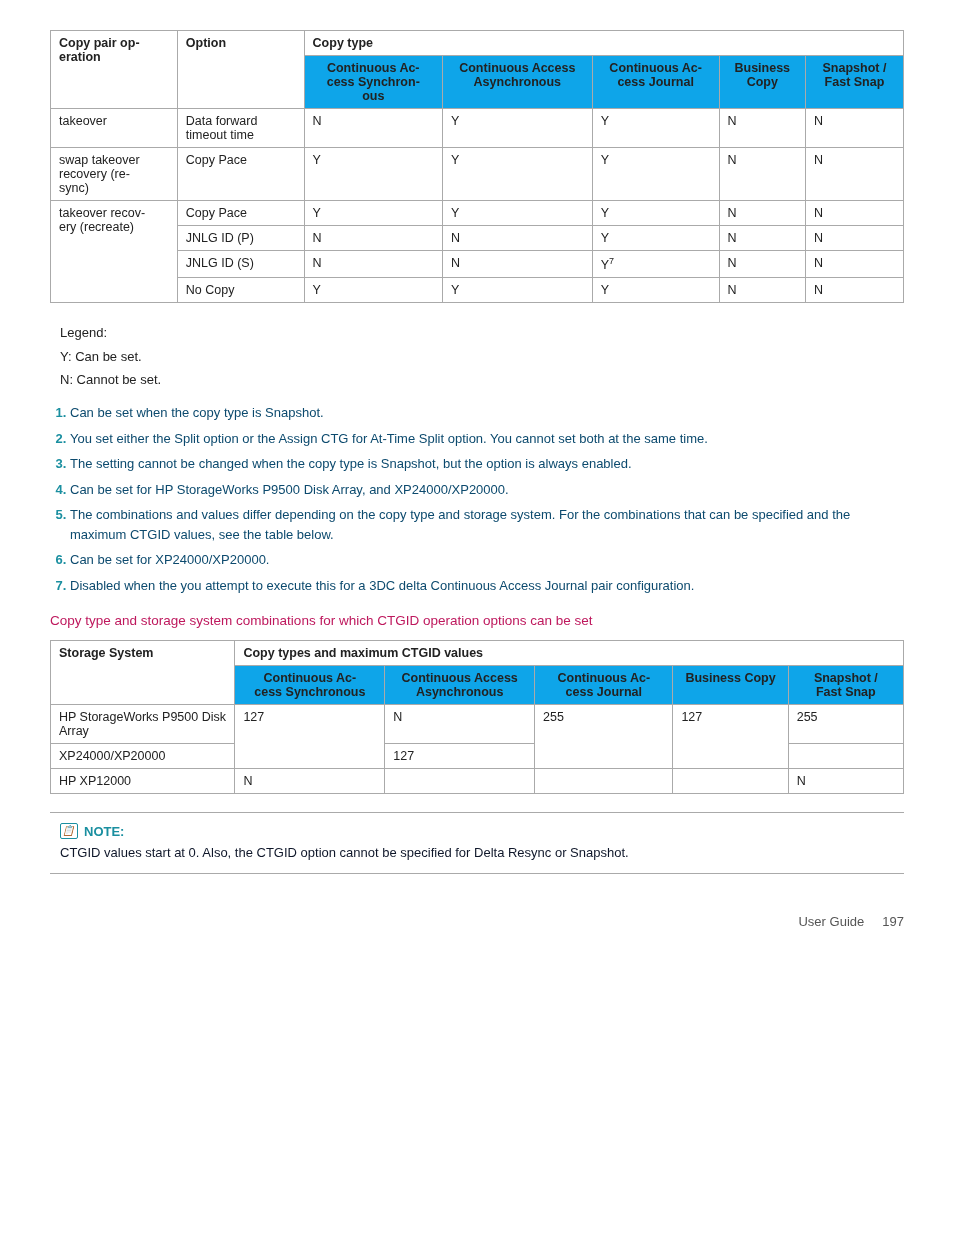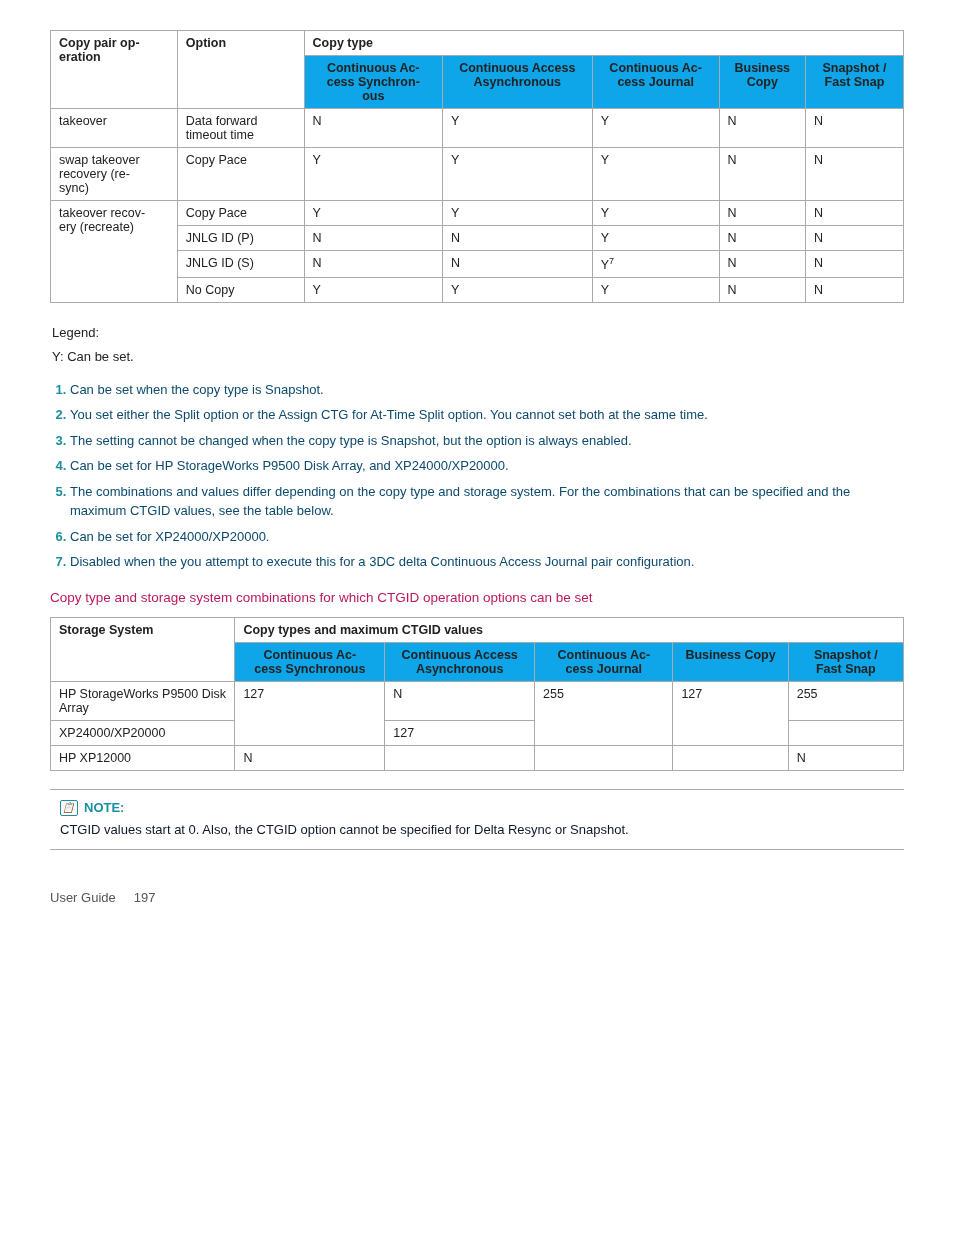--- a/index.html
+++ b/index.html
@@ -35,21 +35,21 @@
       border-bottom: 1px solid #aaa;
       margin-left: 16px;
     }
 
     
     .legend-section {
       margin: 14px 0 12px 0;
       line-height: 1.8;
     }
     .legend-section p {
-      margin-left: 2px;
+      margin-left: 10px;
     }
 
     
     .numbered-list {
       margin: 0 0 0 20px;
       padding: 0;
     }
     .numbered-list li {
       margin-bottom: 6px;
       line-height: 1.5;
@@ -105,20 +105,21 @@
     }
     .note-text {
       font-size: 13px;
       color: #0f172a;
       line-height: 1.5;
     }
 
     
     .page-footer {
       margin-top: 40px;
+      text-align: right;
       font-size: 13px;
       color: #555;
     }
 
     
     sup { font-size: 9px; vertical-align: super; }
   </style>
 </head>
 <body>
 
@@ -200,20 +201,21 @@
         <td>N</td>
         <td>N</td>
       </tr>
     </tbody>
   </table>
 </div>
 
 <div class="legend-section">
   <p>Legend:</p>
   <p>Y: Can be set.</p>
+  <p>N: Cannot be set.</p>
 </div>
 
 <ol class="numbered-list">
   <li>Can be set when the copy type is Snapshot.</li>
   <li>You set either the Split option or the Assign CTG for At-Time Split option. You cannot set both at the same time.</li>
   <li>The setting cannot be changed when the copy type is Snapshot, but the option is always enabled.</li>
   <li>Can be set for HP StorageWorks P9500 Disk Array, and XP24000/XP20000.</li>
   <li>The combinations and values differ depending on the copy type and storage system. For the combinations that can be specified and the maximum CTGID values, see the table below.</li>
   <li>Can be set for XP24000/XP20000.</li>
   <li>Disabled when the you attempt to execute this for a 3DC delta Continuous Access Journal pair configuration.</li>

